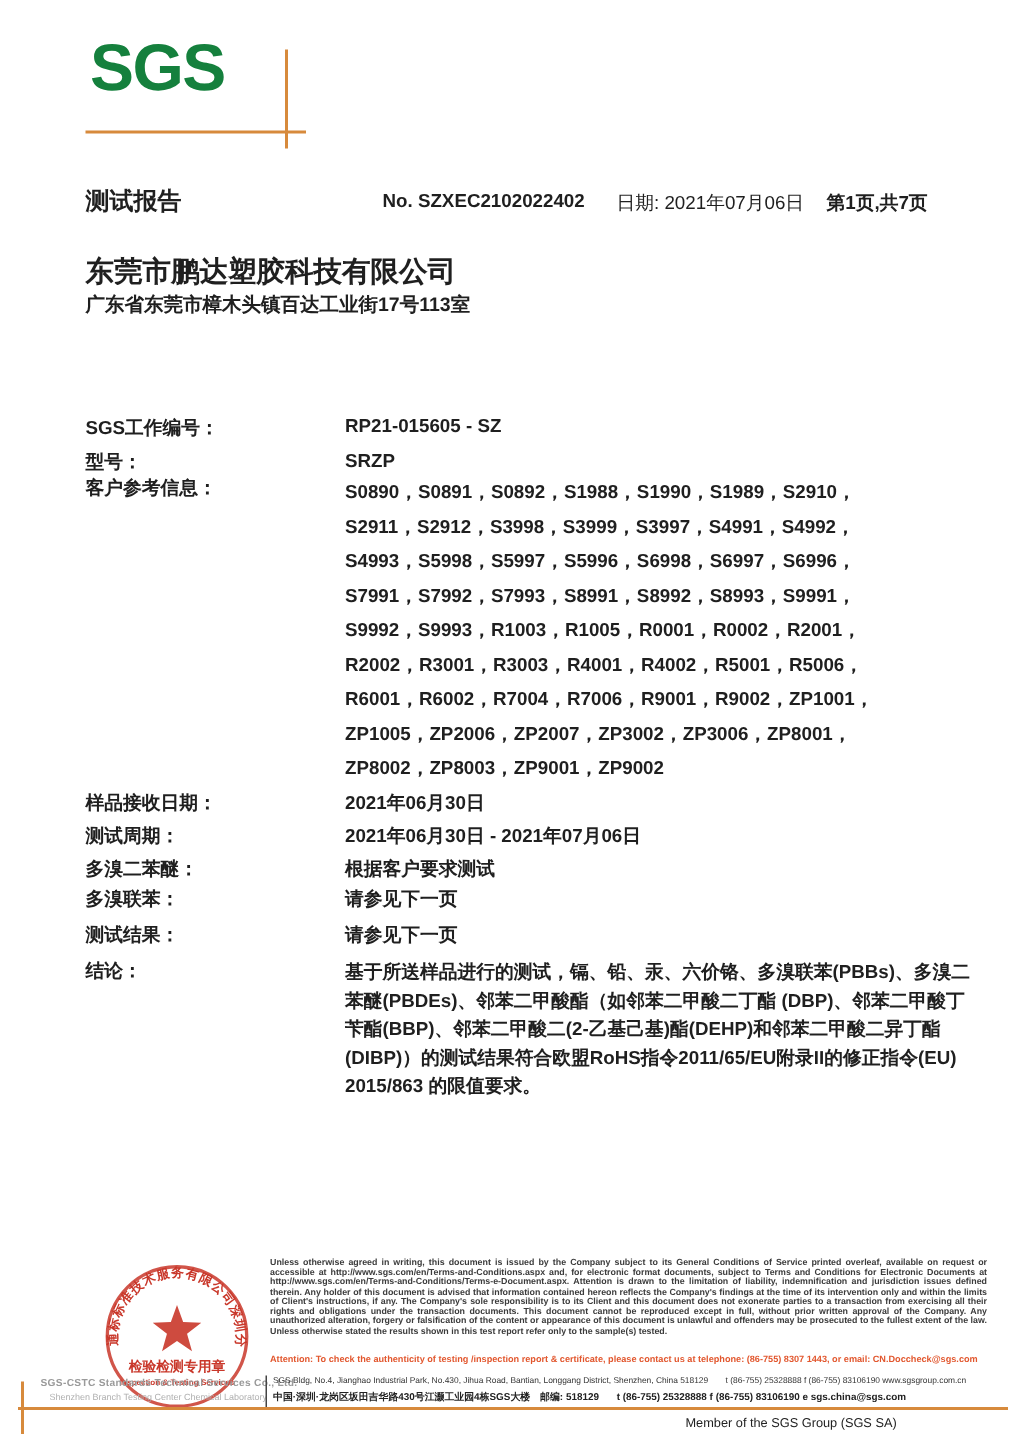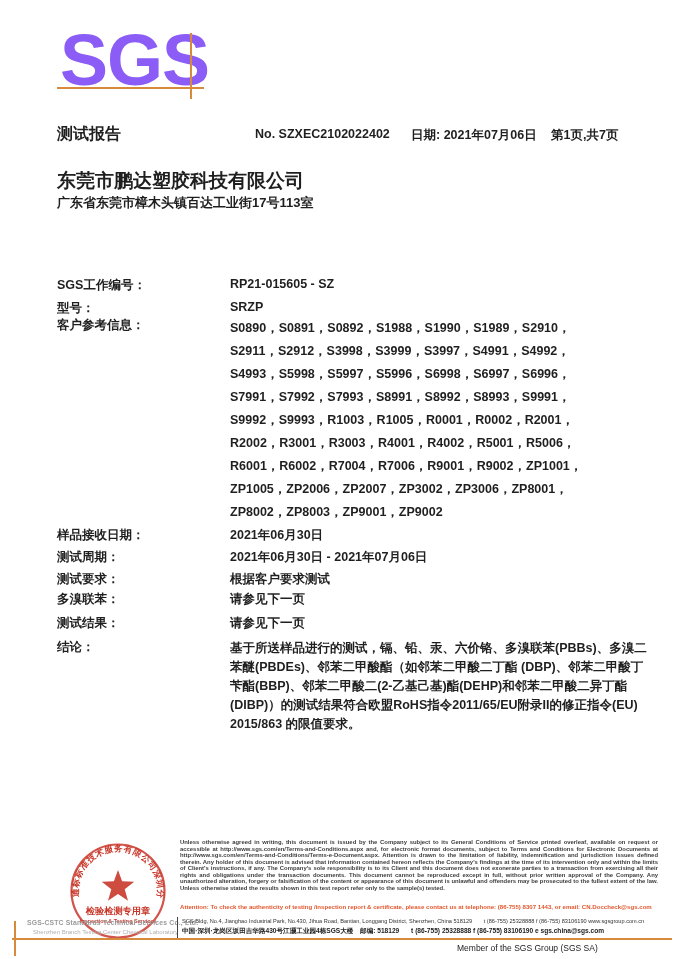--- a/index.html
+++ b/index.html
@@ -1,28 +1,28 @@
 <!DOCTYPE html>
 <html><head>
 <meta charset="utf-8">
 <style>
   html,body{margin:0;padding:0;background:#ffffff;}
   .page{
     position:relative;width:677px;height:959px;background:#fff;overflow:hidden;
     font-family:"Liberation Sans","DejaVu Sans",sans-serif;color:#1f1f1f;
   }
   
-  .logo-text{position:absolute;left:60px;top:24px;font-size:72px;font-weight:700;
-    color:#8b5cf6;letter-spacing:-1px;line-height:1;}
+  .logo-text{position:absolute;left:60px;top:24px;font-size:44px;font-weight:700;
+    color:#15803d;letter-spacing:-1px;line-height:1;}
   .logo-vline{position:absolute;left:190px;top:33px;width:2px;height:66px;background:#d78a3c;}
   .logo-hline{position:absolute;left:57px;top:87px;width:147px;height:2px;background:#d78a3c;}
   
   .title{position:absolute;left:57px;top:124px;font-size:16px;font-weight:700;}
   .report-no{position:absolute;left:238px;top:127px;font-size:12.5px;font-weight:600;margin-left:17px;}
-  .date-label{position:absolute;left:411px;top:127px;font-size:12.5px;font-weight:700;}
+  .date-label{position:absolute;left:411px;top:127px;font-size:12.5px;font-weight:400;}
   .page-label{position:absolute;left:551px;top:127px;font-size:12.5px;font-weight:700;}
   
   .client-name{position:absolute;left:57px;top:168px;font-size:19px;font-weight:600;}
   .client-address{position:absolute;left:57px;top:194px;font-size:13px;font-weight:600;}
   .statement{position:absolute;left:57px;top:250px;font-size:12.5px;font-weight:600;}
   
   .frow{position:absolute;left:57px;font-size:12.5px;font-weight:600;}
   .frow .lbl{position:absolute;left:0;top:0;width:170px;}
   .frow .val{position:absolute;left:173px;top:0;width:420px;}
   .multiline{white-space:pre-line;line-height:23px;}
@@ -85,21 +85,21 @@
   </div>
   <div class="frow" style="top:527px">
     <span class="lbl">样品接收日期：</span>
     <span class="val">2021年06月30日</span>
   </div>
   <div class="frow" style="top:549px">
     <span class="lbl">测试周期：</span>
     <span class="val">2021年06月30日 - 2021年07月06日</span>
   </div>
   <div class="frow" style="top:571px">
-    <span class="lbl">测试要求：</span>
+    <span class="lbl">多溴二苯醚：</span>
     <span class="val">根据客户要求测试</span>
   </div>
   <div class="frow" style="top:591px">
     <span class="lbl">多溴联苯：</span>
     <span class="val">请参见下一页</span>
   </div>
   <div class="frow" style="top:615px">
     <span class="lbl">测试结果：</span>
     <span class="val">请参见下一页</span>
   </div>

